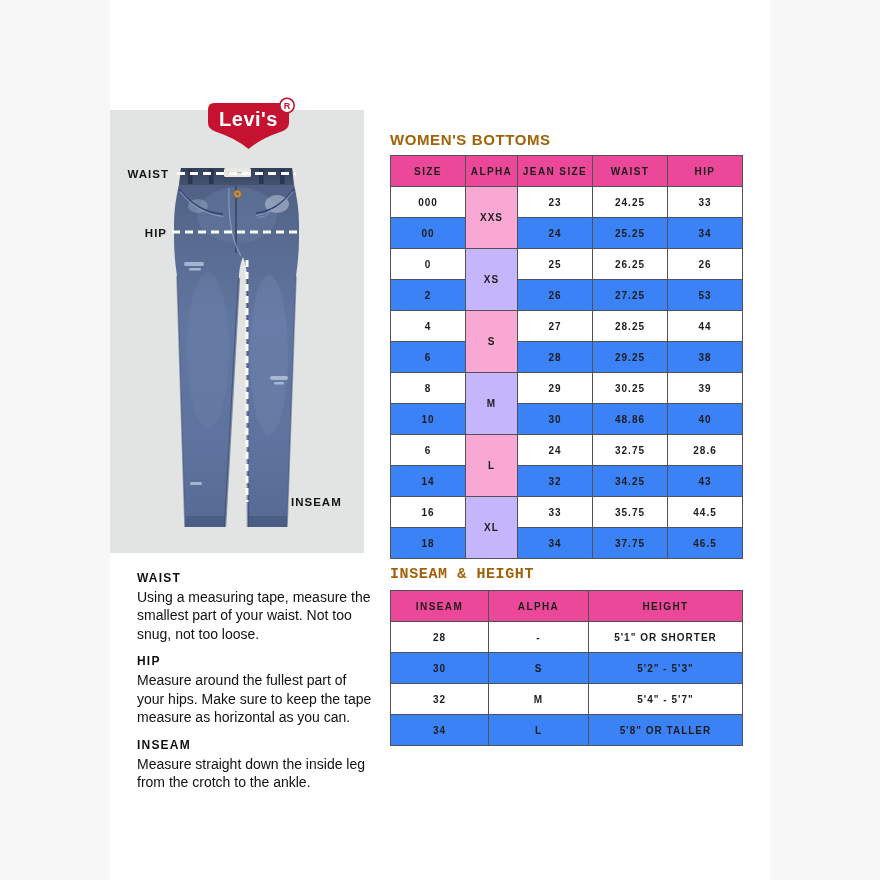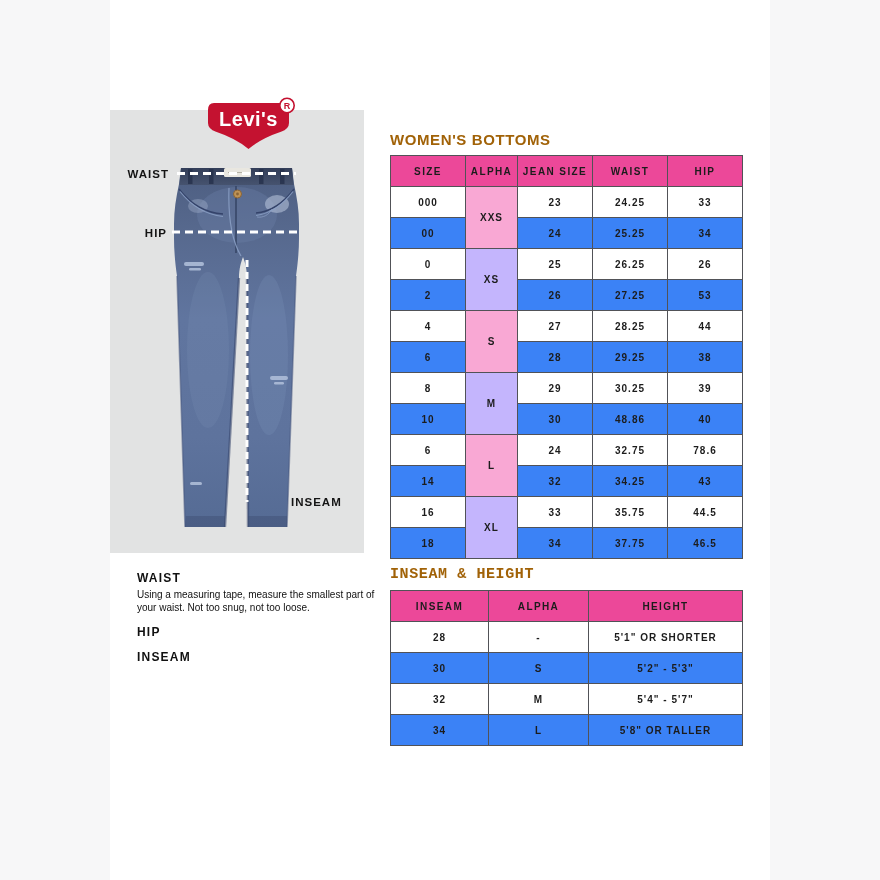--- a/index.html
+++ b/index.html
@@ -41,21 +41,21 @@
   th{background:#ec4899;letter-spacing:1.4px;}
   td{background:#ffffff;}
   td.shade{background:#3b82f6;}
   td.white-cell{background:#f9a8d4;}
   td.shade-cell{background:#c4b5fd;}
 
   
   #guide{position:absolute;left:137px;top:571px;width:238px;}
   .guide-section{margin:0 0 11px 0;}
   .guide-heading{font-size:12px;font-weight:800;letter-spacing:1.2px;color:#111;margin:0 0 3px 0;}
-  .guide-body{font-size:10px;line-height:1.32;color:#111;margin:0;}
+  .guide-body{font-size:14px;line-height:1.32;color:#111;margin:0;}
 </style>
 </head>
 <body>
 
 <div id="canvas">
 
   <div id="gutter-left" class="gutter"></div>
   <div id="gutter-right" class="gutter"></div>
 
   <div id="diagram-panel">
@@ -221,21 +221,21 @@
           <td class="shade">10</td>
           <td class="shade">30</td>
           <td class="shade">48.86</td>
           <td class="shade">40</td>
         </tr>
         <tr>
           <td>6</td>
           <td class="white-cell" rowspan="2">L</td>
           <td>24</td>
           <td>32.75</td>
-          <td>78.6</td>
+          <td>28.6</td>
         </tr>
         <tr>
           <td class="shade">14</td>
           <td class="shade">32</td>
           <td class="shade">34.25</td>
           <td class="shade">43</td>
         </tr>
         <tr>
           <td>16</td>
           <td class="shade-cell" rowspan="2">XL</td>
@@ -252,23 +252,25 @@
       </tbody>
   </table>
 
   <div id="guide">
     <div class="guide-section">
       <div class="guide-heading">WAIST</div>
       <p class="guide-body">Using a measuring tape, measure the smallest part of your waist. Not too snug, not too loose.</p>
     </div>
     <div class="guide-section">
       <div class="guide-heading">HIP</div>
+      <p class="guide-body">Measure around the fullest part of your hips. Make sure to keep the tape measure as horizontal as you can.</p>
     </div>
     <div class="guide-section">
       <div class="guide-heading">INSEAM</div>
+      <p class="guide-body">Measure straight down the inside leg from the crotch to the ankle.</p>
     </div>
   </div>
 
   <div id="inseam-height-title" class="section-title">INSEAM &amp; HEIGHT</div>
 
   <table id="inseam-height-table">
     <colgroup>
       <col style="width:98px">
         <col style="width:100px">
         <col style="width:154px">

